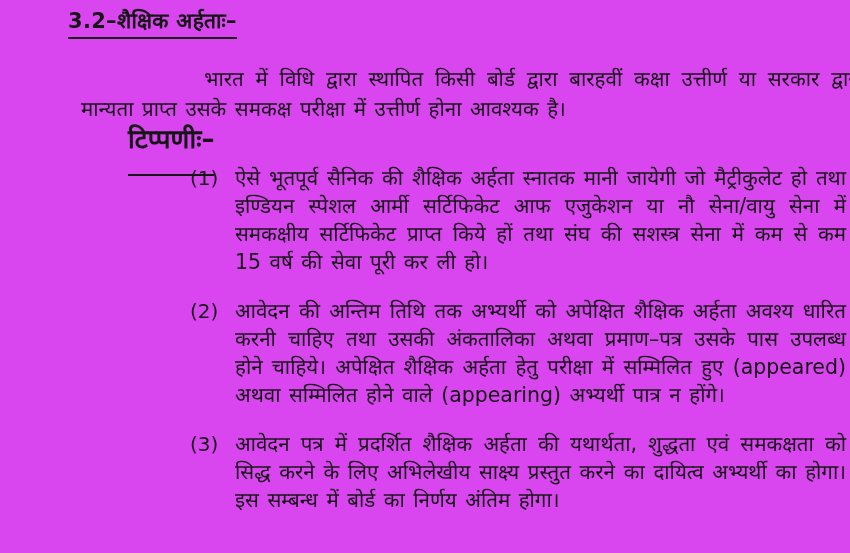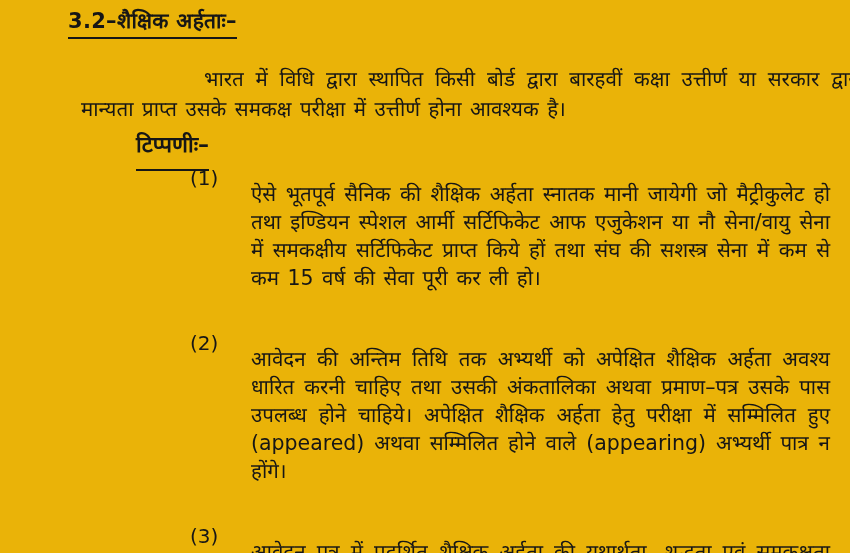--- a/index.html
+++ b/index.html
@@ -4,21 +4,21 @@
 <style>
   html, body {
     margin: 0;
     padding: 0;
     background: #ffffff;
   }
   .page {
     position: relative;
     width: 850px;
     height: 553px;
-    background: #eab308;
+    background: #d946ef;
     overflow: hidden;
     font-family: "DejaVu Sans", "Liberation Sans", sans-serif;
     color: #161616;
   }
   .sec-heading {
     position: absolute;
     left: 68px;
     top: 6px;
     margin: 0;
     font-size: 21px;
@@ -37,25 +37,25 @@
     font-size: 20.5px;
     line-height: 29.5px;
     text-align: justify;
     text-indent: 123px;
     word-spacing: 2px;
   }
   .notes-heading {
     position: absolute;
     left: 128px;
     top: 120px;
-    margin: 8px;
-    font-size: 22px;
+    margin: 0;
+    font-size: 26px;
     font-weight: 700;
     border-bottom: 2px solid #161616;
-    padding-bottom: 11px;
+    padding-bottom: 18px;
     display: inline-block;
   }
   .notes {
     position: absolute;
     left: 190px;
     top: 164px;
     width: 656px;
   }
   .note {
     display: flex;
@@ -65,21 +65,21 @@
     margin-top: 21px;
   }
   .note-num {
     flex: 0 0 45px;
     width: 45px;
     font-size: 20px;
     line-height: 28px;
   }
   .note-text {
     flex: 1;
-    margin: 16px;
+    margin: 0;
     font-size: 20.5px;
     line-height: 28px;
     text-align: justify;
     word-spacing: 2px;
   }
 </style>
 </head>
 <body>
 
 <div class="page">

